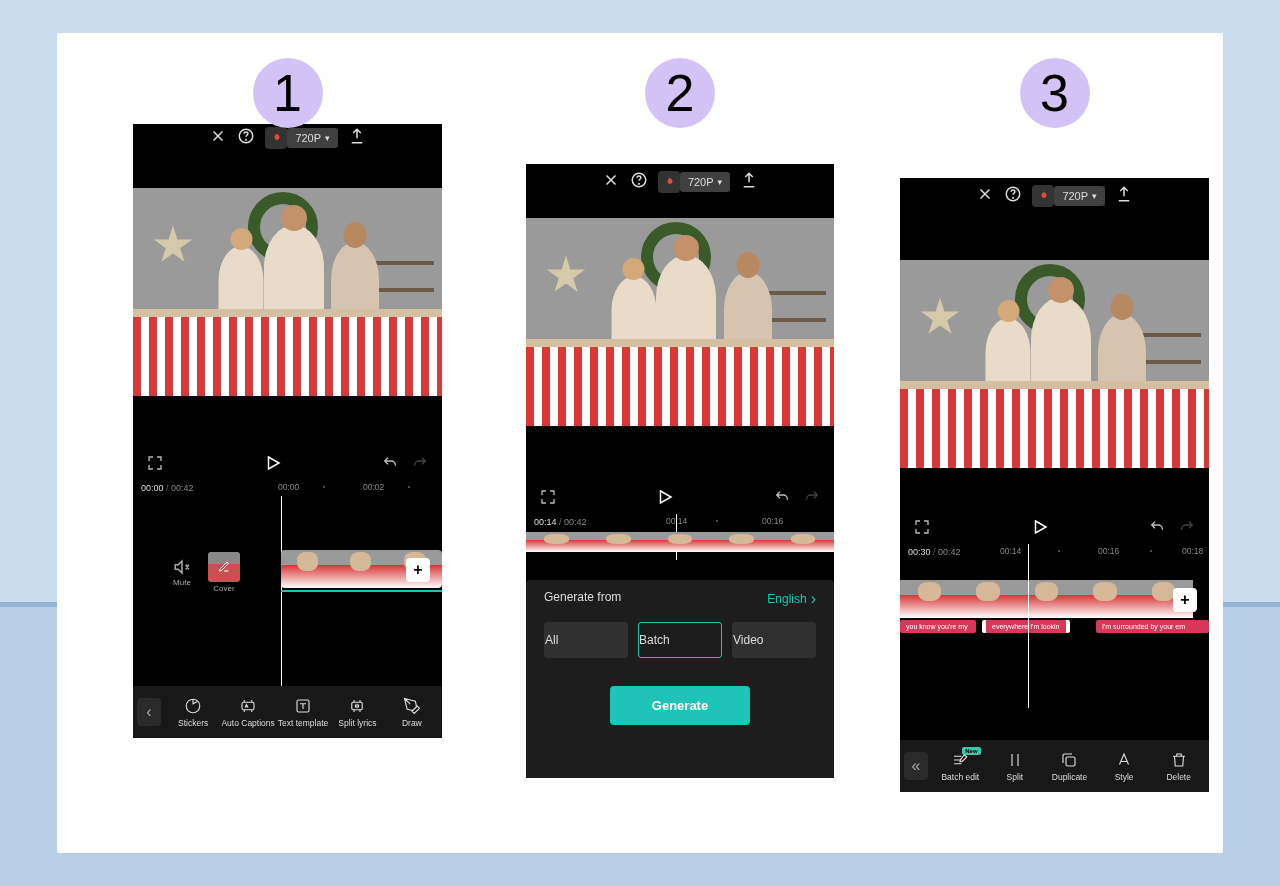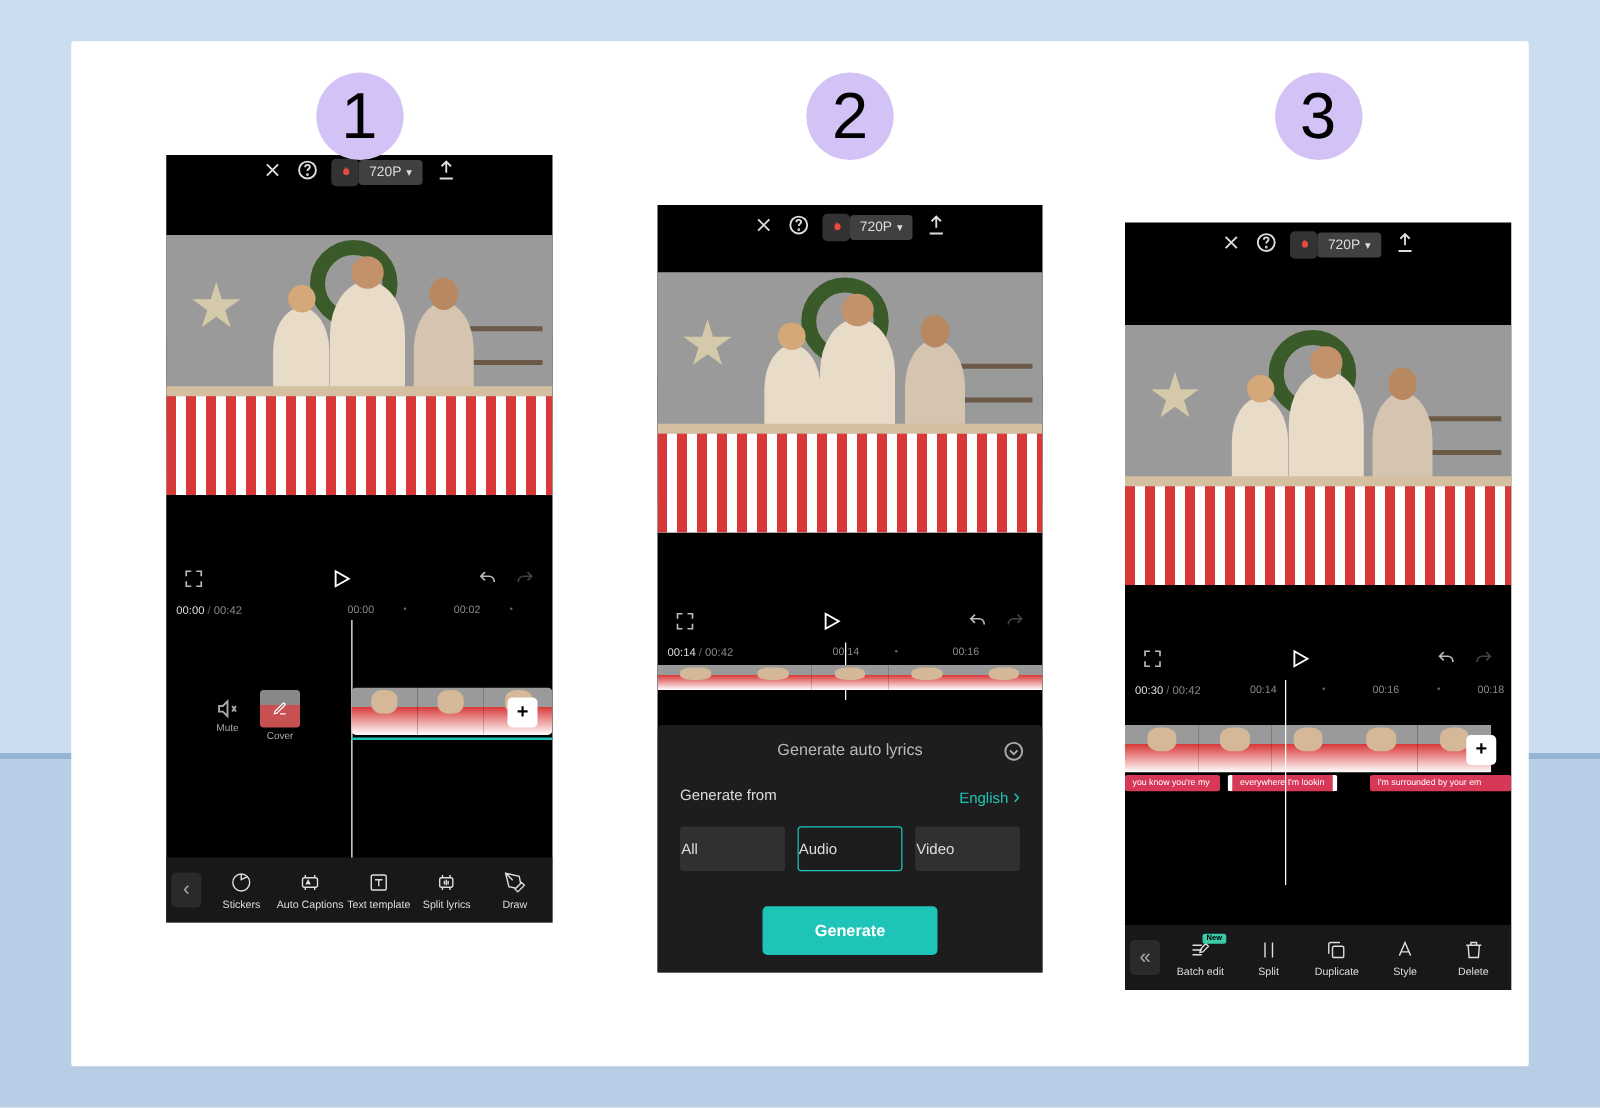--- a/index.html
+++ b/index.html
@@ -554,36 +554,29 @@
         <div class="playhead-main" style="top:-16px;height:46px;left:150px;"></div>
         <div class="clip-strip" style="left:0;top:2px;width:308px;height:20px;border-radius:0;">
           <div class="clip-frame" style="width:20%;height:20px;"></div>
             <div class="clip-frame" style="width:20%;height:20px;"></div>
             <div class="clip-frame" style="width:20%;height:20px;"></div>
             <div class="clip-frame" style="width:20%;height:20px;"></div>
             <div class="clip-frame" style="width:20%;height:20px;"></div>
         </div>
       </div>
       <div class="sheet" style="height:198px;">
-        <div class="sheet-title">
-          <span>Generate auto lyrics</span>
-          <svg viewBox="0 0 24 24" fill="none" stroke="currentColor" stroke-width="2">
-              <circle cx="12" cy="12" r="9"></circle>
-              <path d="M8 11l4 4 4-4"></path>
-            </svg>
-        </div>
         <div class="sheet-row">
           <span>Generate from</span>
           <span class="lang-select">
               <span>English</span>
             </span>
         </div>
         <div class="opt-row">
           <div class="opt">All</div>
-          <div class="opt selected">Audio</div>
+          <div class="opt selected">Batch</div>
           <div class="opt">Video</div>
         </div>
         <div class="generate-btn">Generate</div>
       </div>
     </div>
   </div>
 
   <div class="step" style="left:843px; top:25px;">
     <div class="badge">3</div>
     <div class="phone phone3" style="margin-top:54px;">

